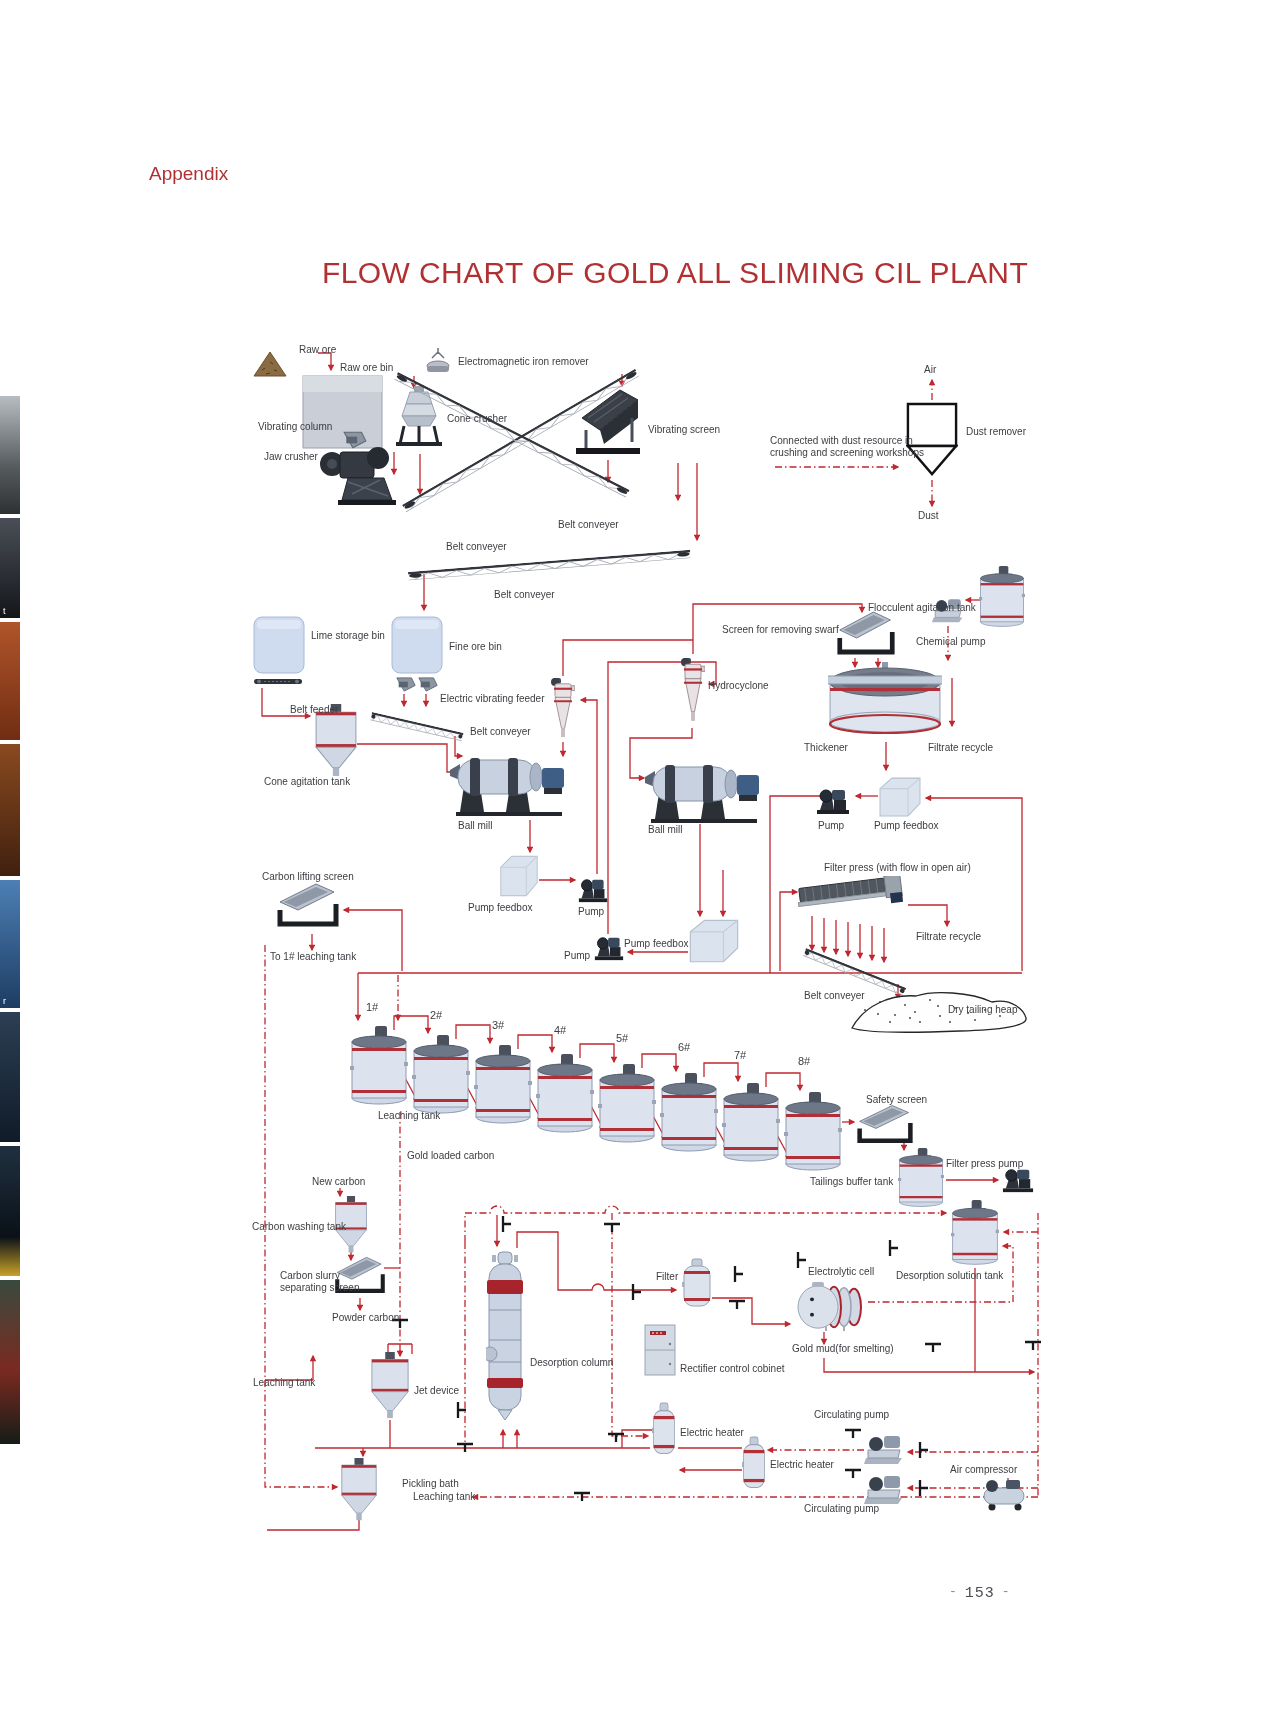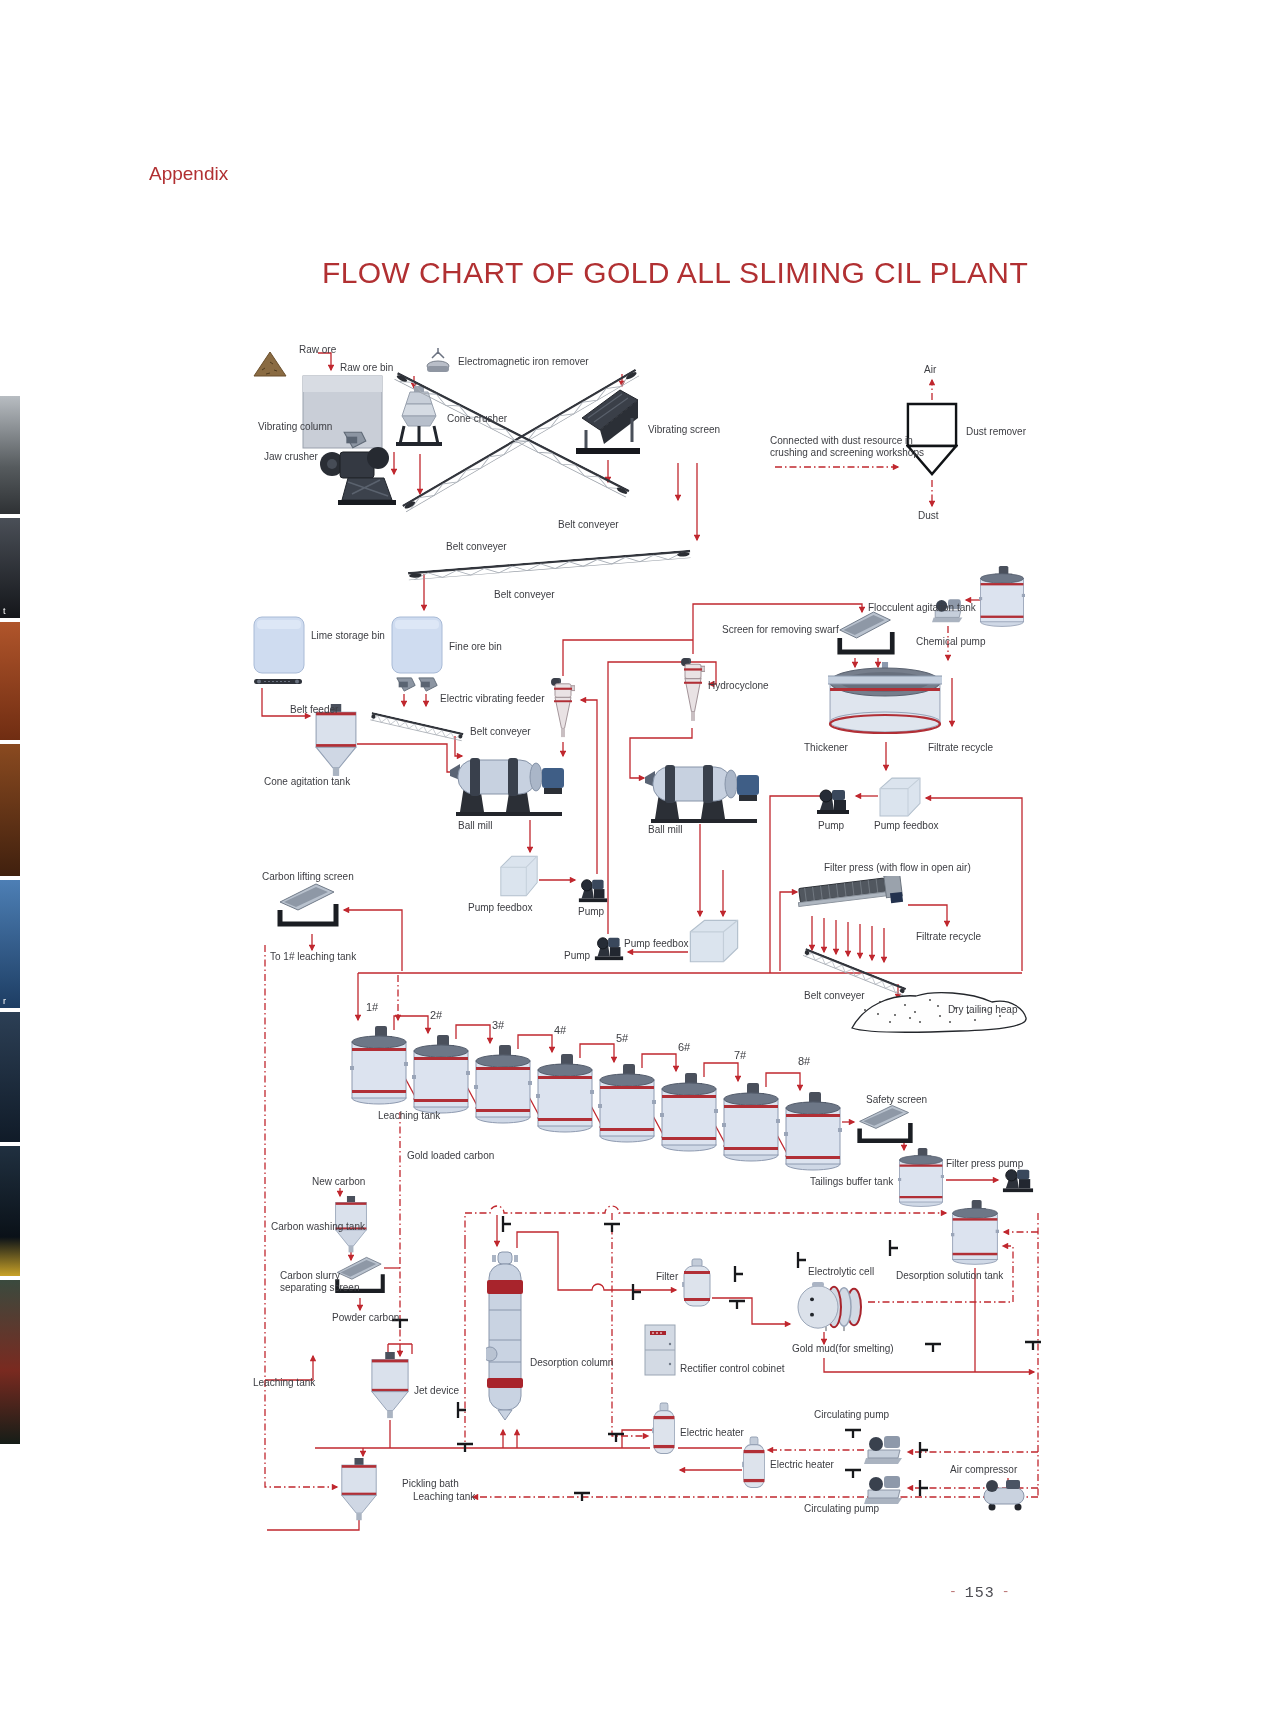--- a/index.html
+++ b/index.html
@@ -511,21 +511,21 @@
       <div class="eq-label" style="left: 616px; top: 1032px; font-size: 11px;">5#</div>
       <div class="eq-label" style="left: 678px; top: 1041px; font-size: 11px;">6#</div>
       <div class="eq-label" style="left: 734px; top: 1049px; font-size: 11px;">7#</div>
       <div class="eq-label" style="left: 798px; top: 1055px; font-size: 11px;">8#</div>
       <div class="eq-label" style="left: 378px; top: 1110px;">Leaching tank</div>
       <div class="eq-label" style="left: 866px; top: 1094px;">Safety screen</div>
       <div class="eq-label" style="left: 810px; top: 1176px;">Tailings buffer tank</div>
       <div class="eq-label" style="left: 946px; top: 1158px;">Filter press pump</div>
       <div class="eq-label" style="left: 407px; top: 1150px;">Gold loaded carbon</div>
       <div class="eq-label" style="left: 312px; top: 1176px;">New carbon</div>
-      <div class="eq-label" style="left: 252px; top: 1221px; margin-left: 19px;">Carbon washing tank</div>
+      <div class="eq-label" style="left: 252px; top: 1221px;">Carbon washing tank</div>
       <div class="eq-label" style="left: 280px; top: 1270px;">Carbon slurry
 separating screen</div>
       <div class="eq-label" style="left: 288px; top: 1312px; margin-left: 44px;">Powder carbon</div>
       <div class="eq-label" style="left: 253px; top: 1377px;">Leaching tank</div>
       <div class="eq-label" style="left: 414px; top: 1385px;">Jet device</div>
       <div class="eq-label" style="left: 530px; top: 1357px;">Desorption column</div>
       <div class="eq-label" style="left: 656px; top: 1271px;">Filter</div>
       <div class="eq-label" style="left: 808px; top: 1266px;">Electrolytic cell</div>
       <div class="eq-label" style="left: 896px; top: 1270px;">Desorption solution tank</div>
       <div class="eq-label" style="left: 792px; top: 1343px;">Gold mud(for smelting)</div>

